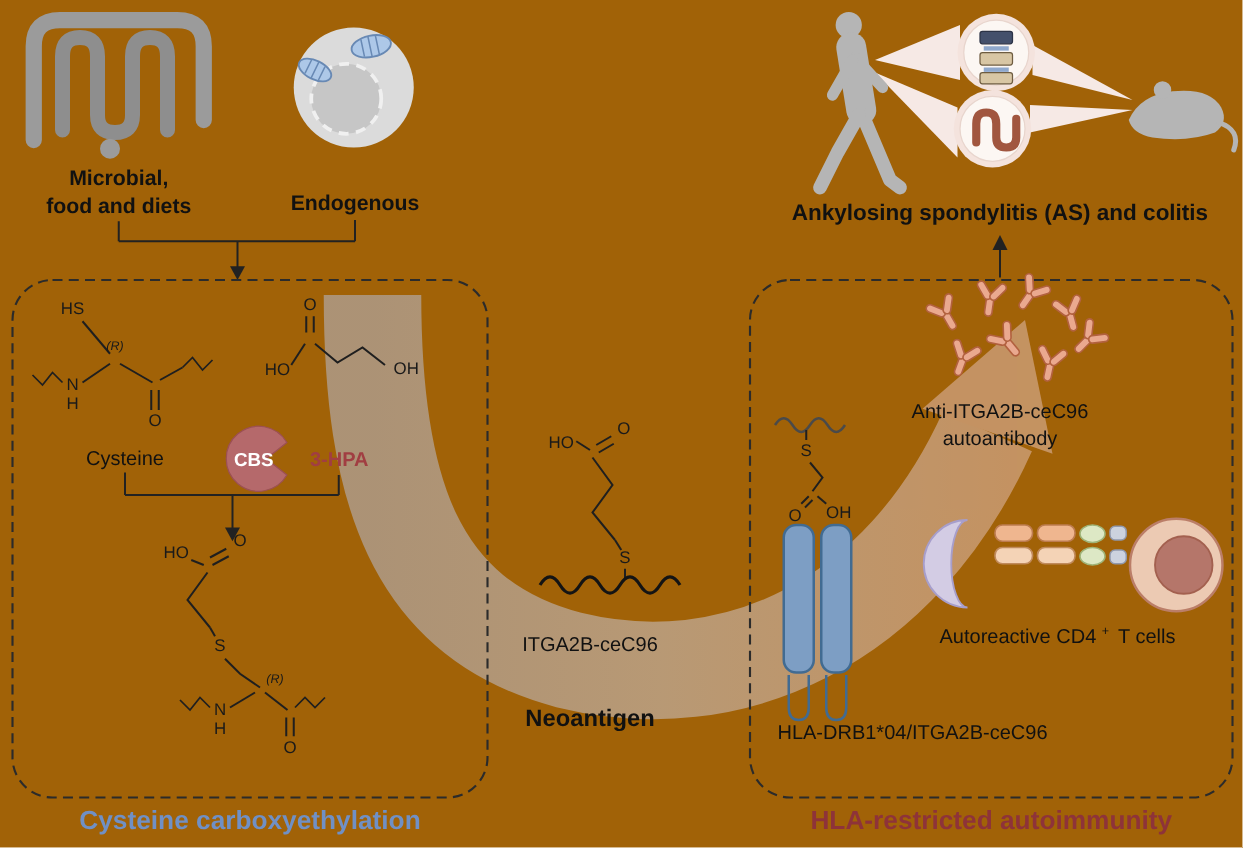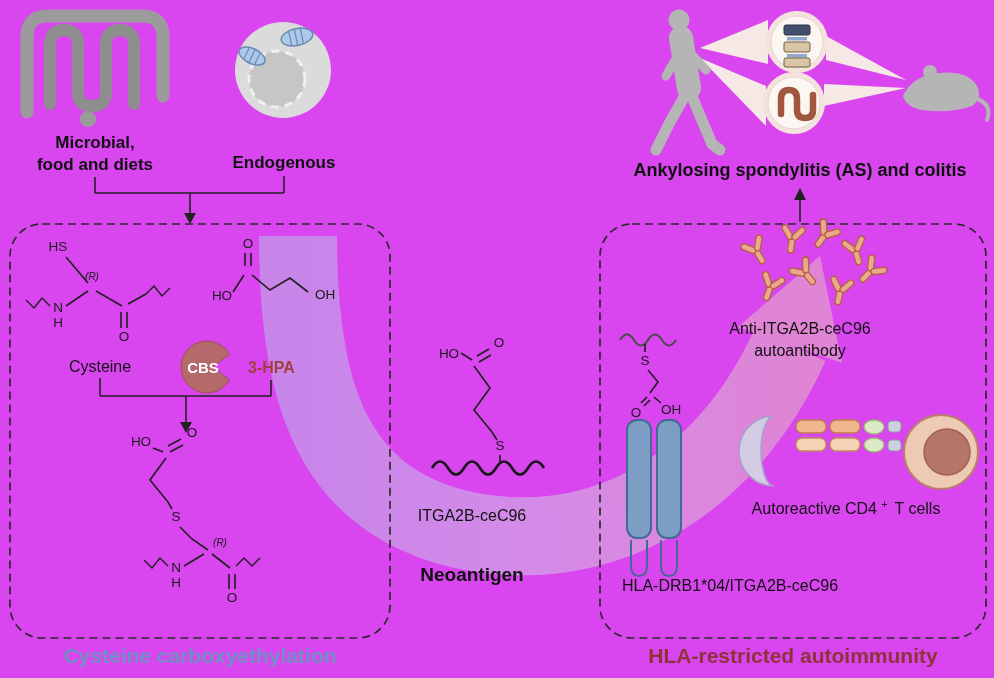--- a/index.html
+++ b/index.html
@@ -1,16 +1,16 @@
 <!DOCTYPE html>
 <html><head>
 <meta charset="utf-8">
 <style>
   html,body{margin:0;padding:0;background:#ffffff;}
-  .canvas{position:relative;width:994px;height:678px;background:#d946ef;overflow:hidden;
+  .canvas{position:relative;width:994px;height:678px;background:#a16207;overflow:hidden;
           font-family:"Liberation Sans", sans-serif;}
   svg{position:absolute;inset:0;font-family:"Liberation Sans", sans-serif;}
   .h-label{font-size:17px;font-weight:bold;fill:#111;}
   .big-label{font-size:18px;font-weight:bold;fill:#111;}
   .atom{font-size:13.5px;fill:#1a1a1a;}
   .stereo{font-size:10px;font-style:italic;fill:#1a1a1a;}
   .plain{font-size:16px;fill:#111;}
   .neo{font-size:19px;font-weight:bold;fill:#111;}
   .caption-blue{font-size:21px;font-weight:bold;fill:#7090c5;}
   .caption-maroon{font-size:21px;font-weight:bold;fill:#8e3339;}

